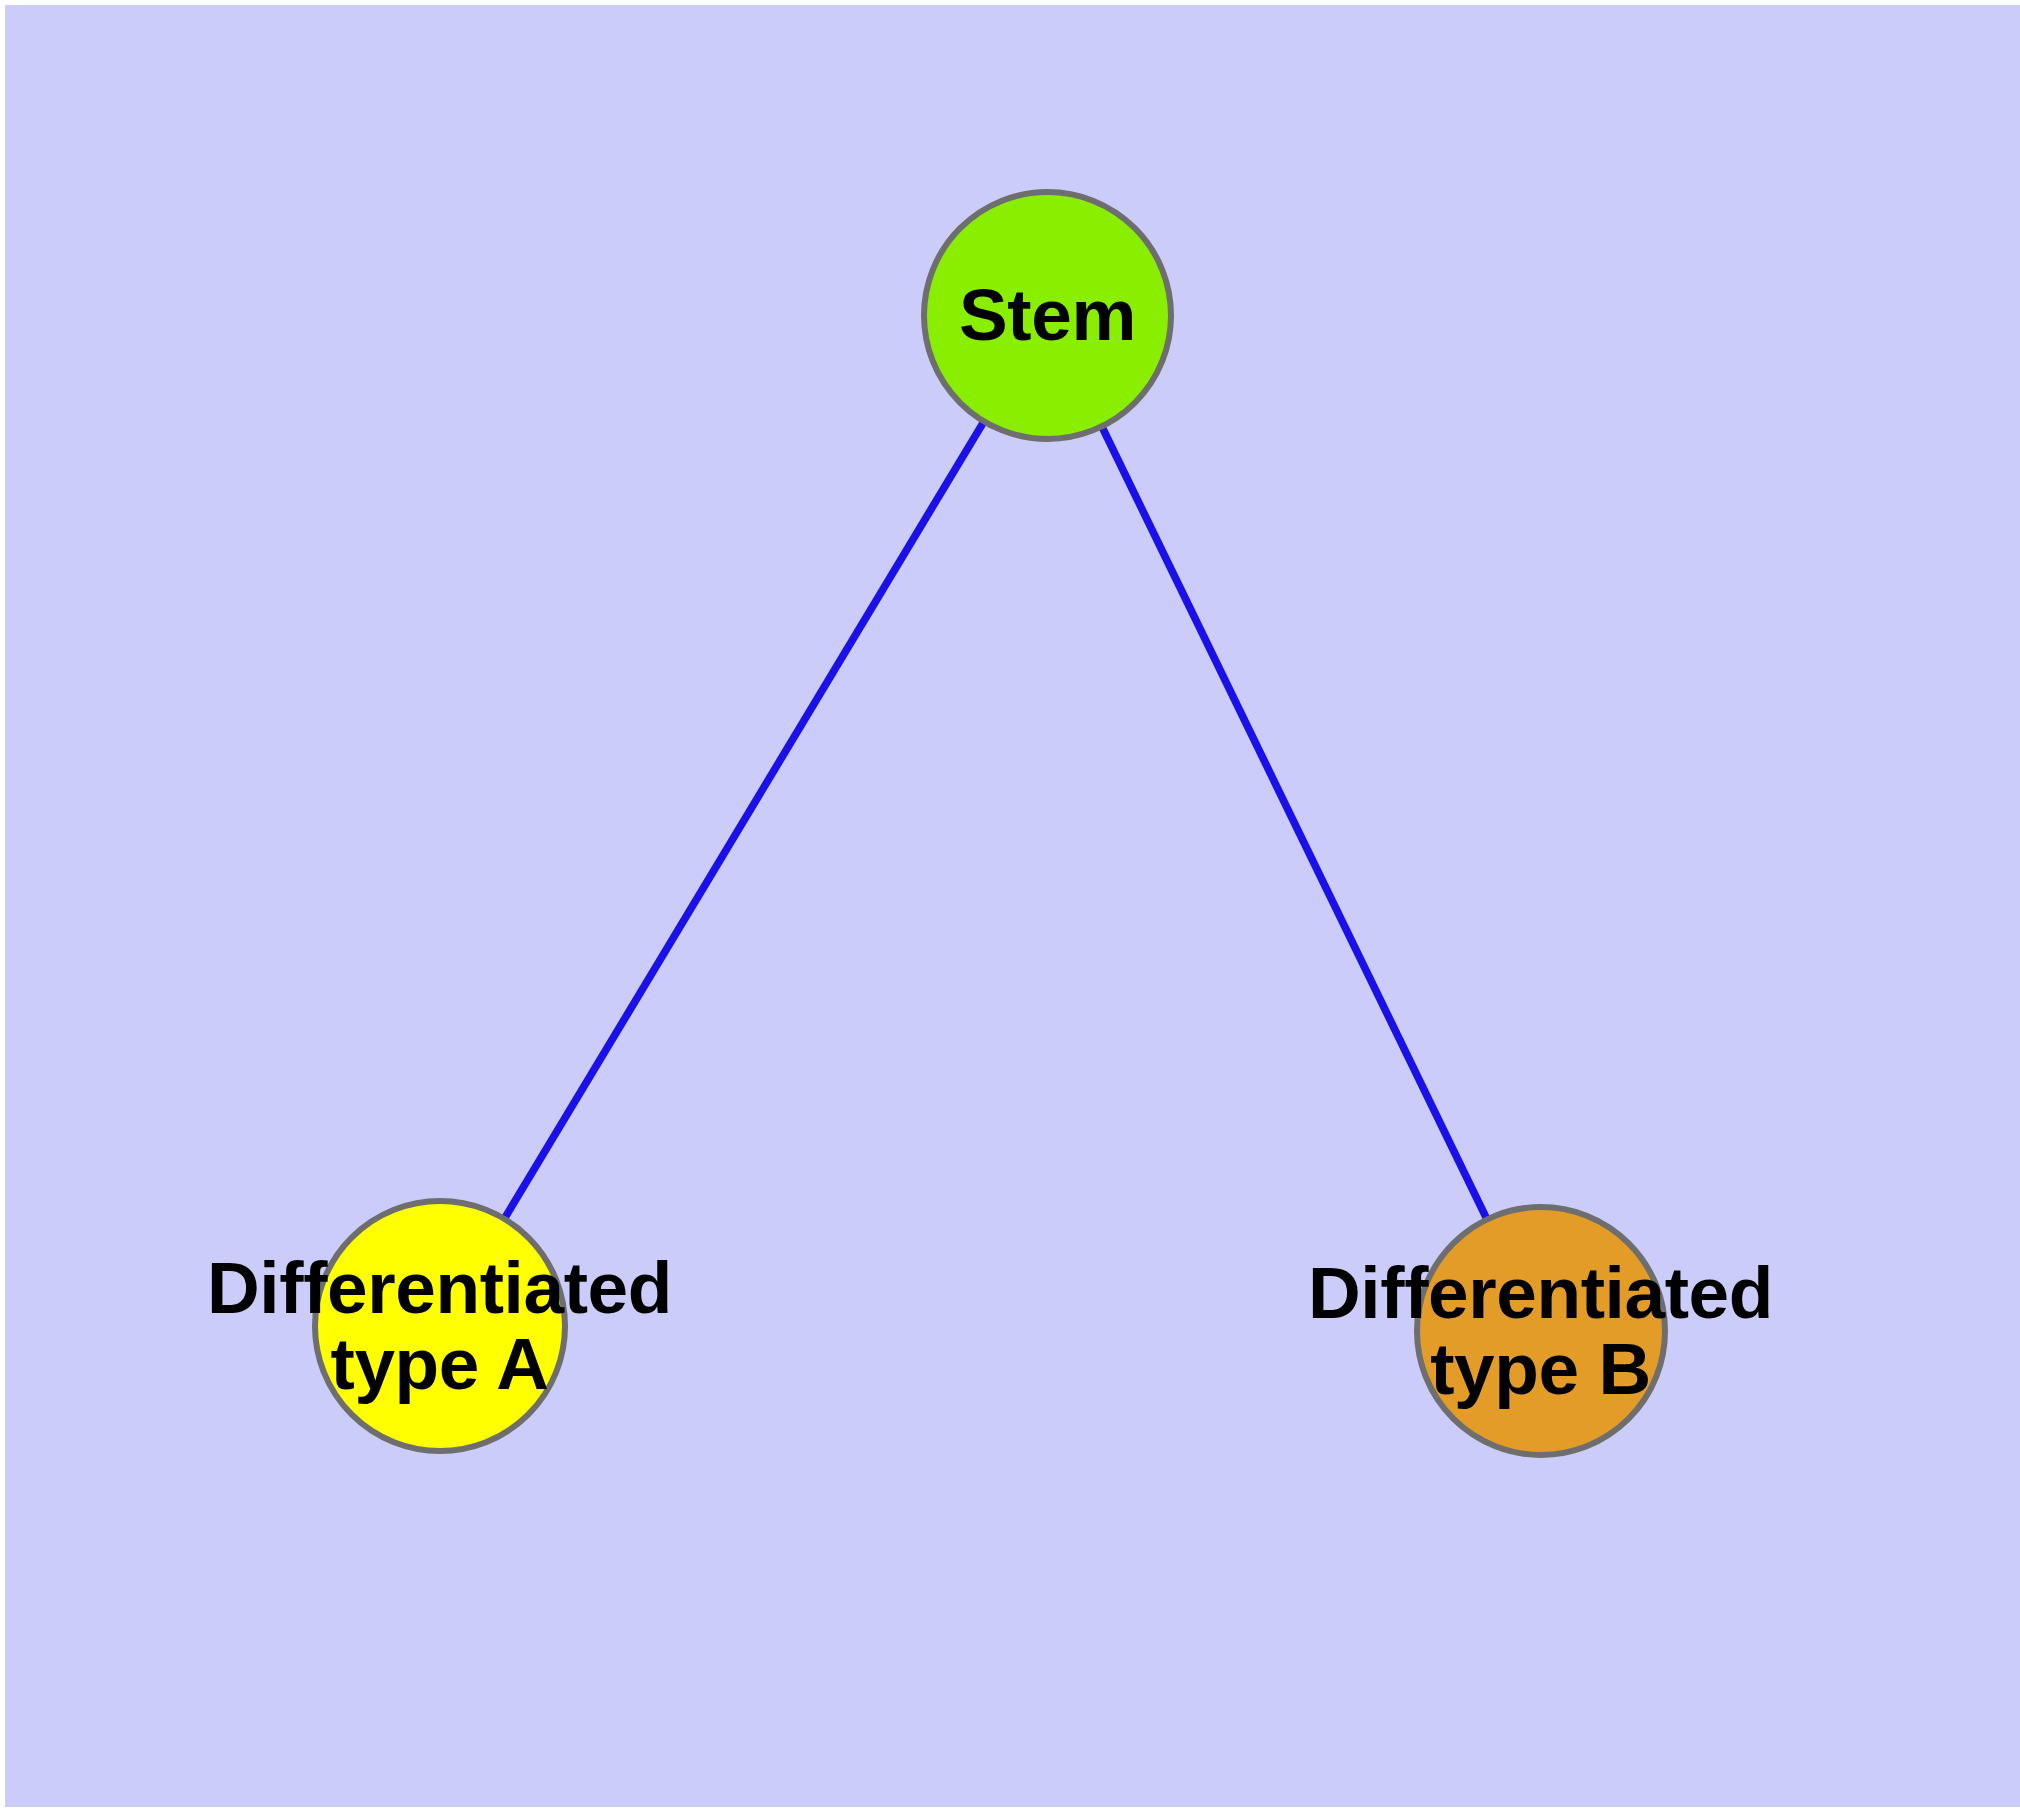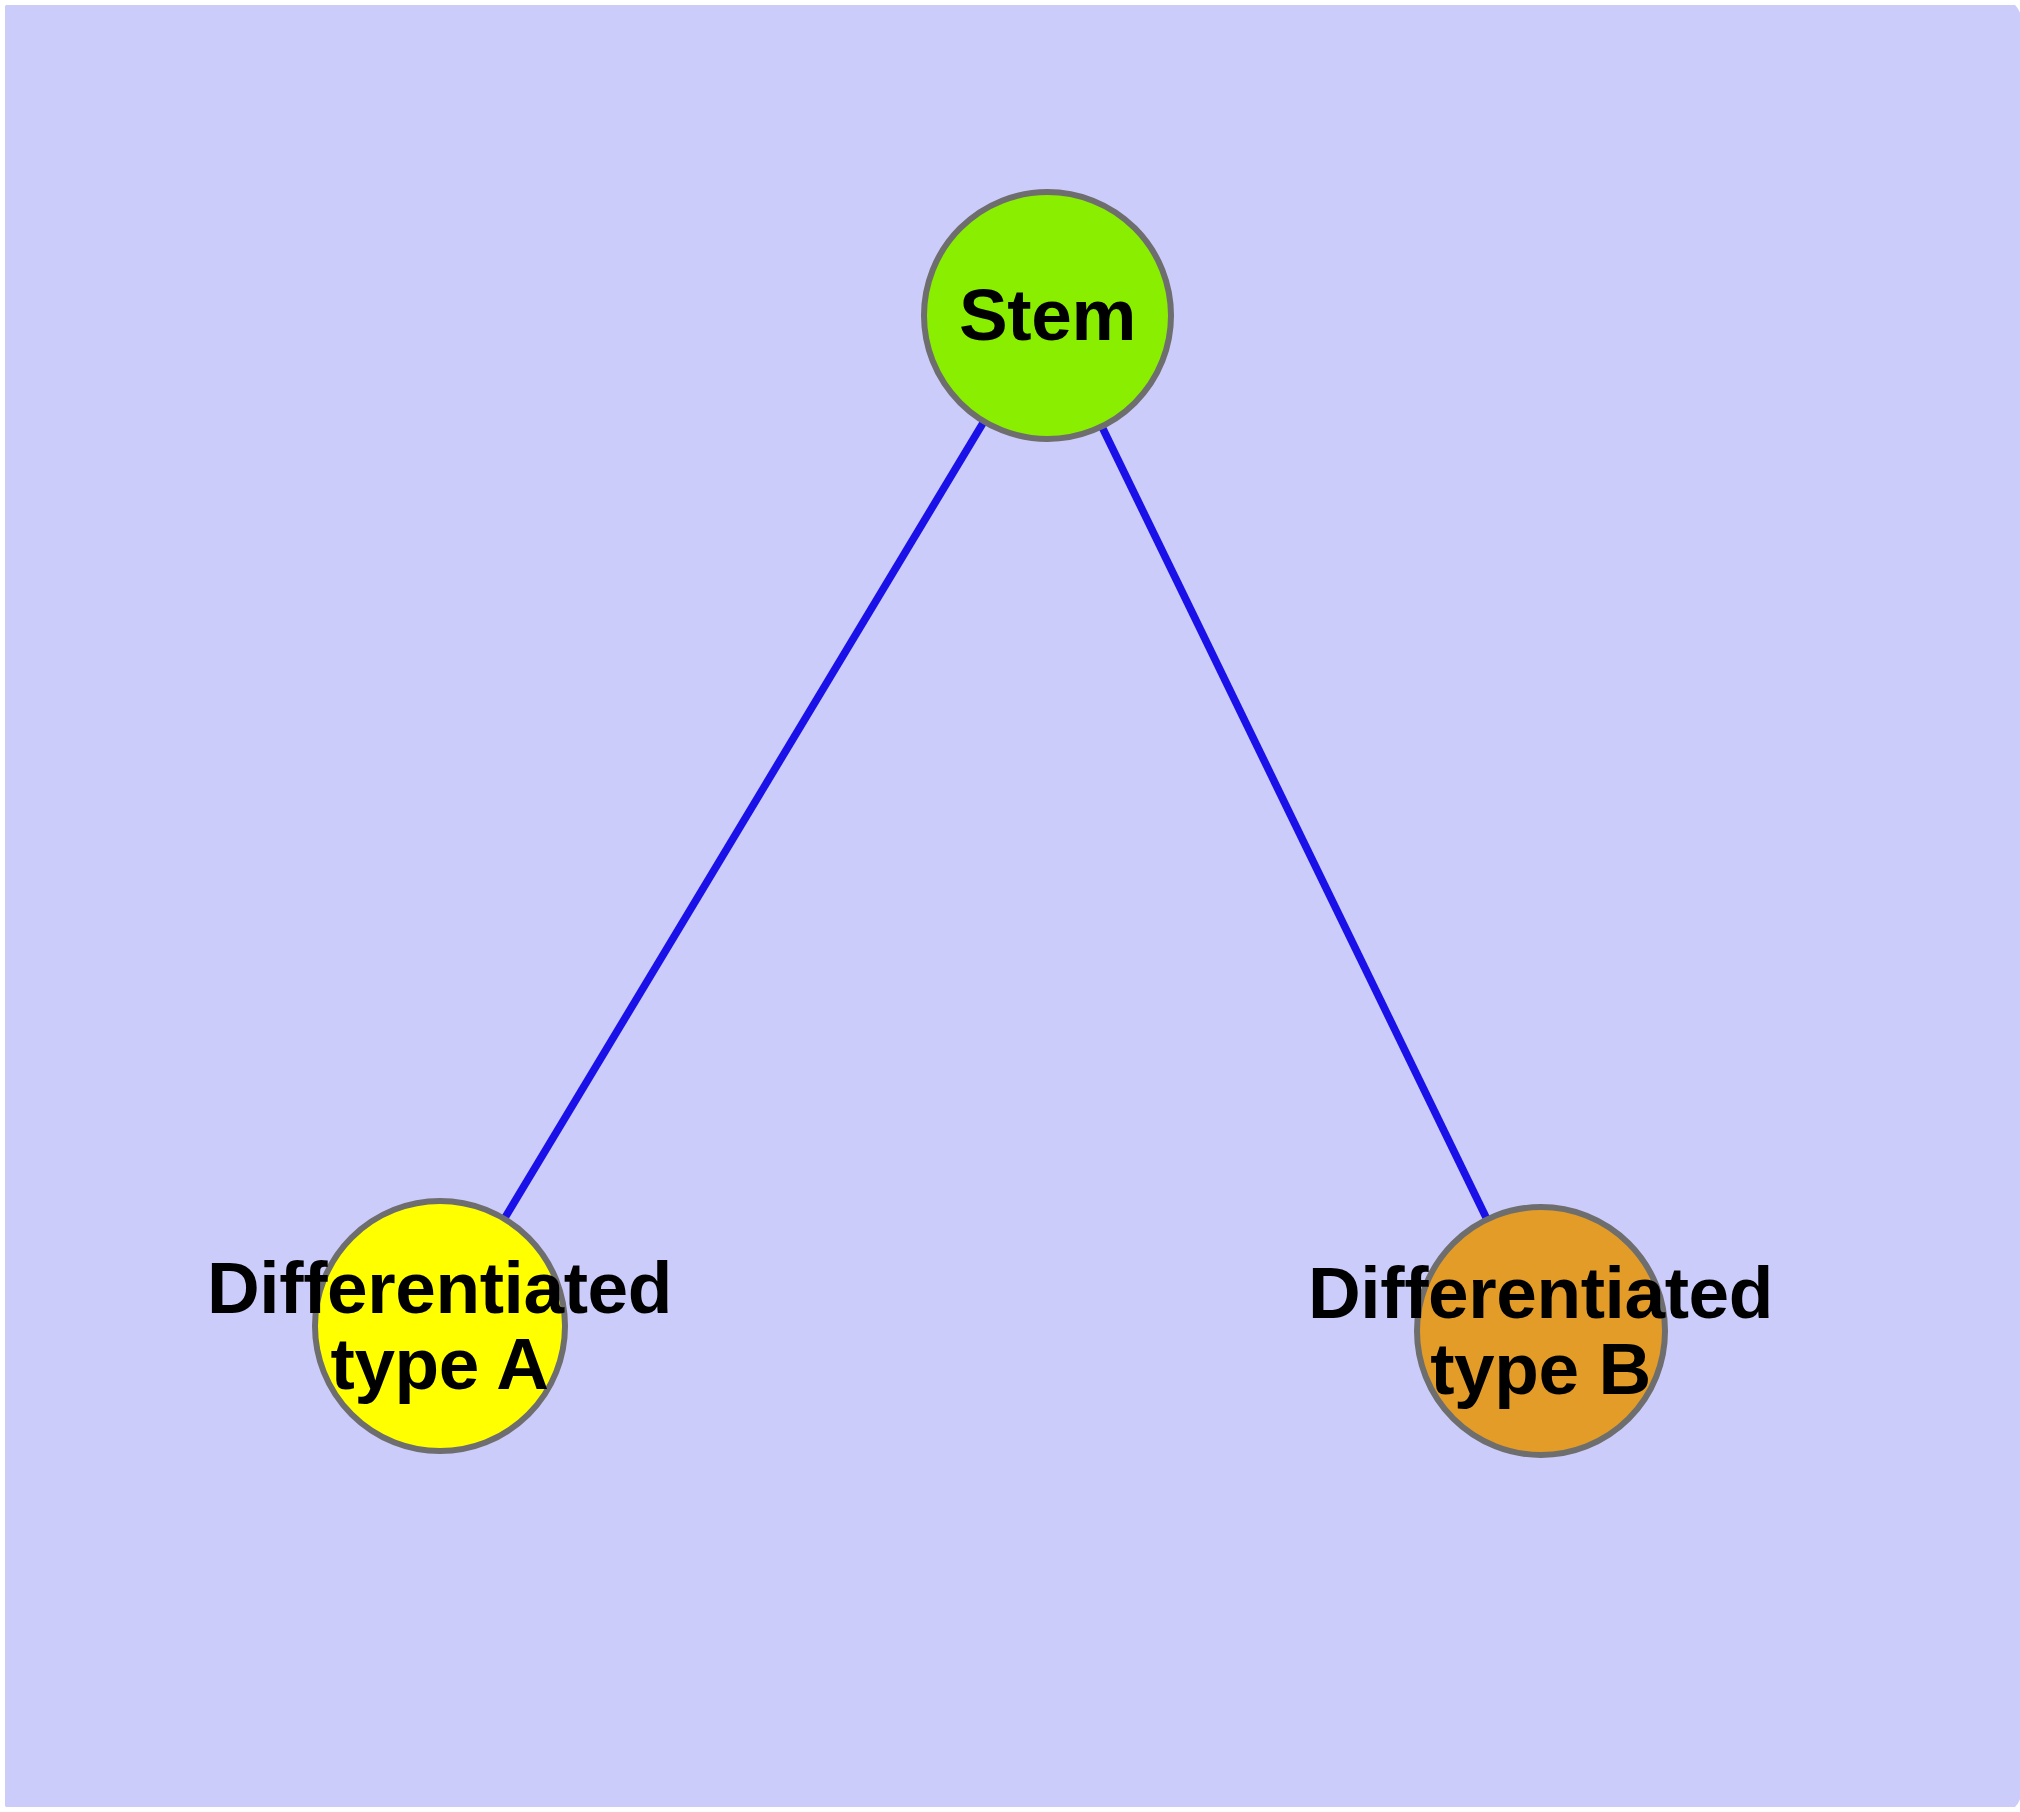--- a/index.html
+++ b/index.html
@@ -8,21 +8,20 @@
     padding: 0;
     background: #ffffff;
   }
   #canvas {
     position: relative;
     width: 2021px;
     height: 1812px;
     overflow: hidden;
     background: #ffffff;
     font-family: "Liberation Sans", "DejaVu Sans", sans-serif;
-    border-radius: 19px;
   }
   #graph-surface {
     position: absolute;
     left: 5.1px;
     top: 5.1px;
     width: 2015px;
     height: 1802px;
     background: #ccccfa;
   }
   #edge-layer {

